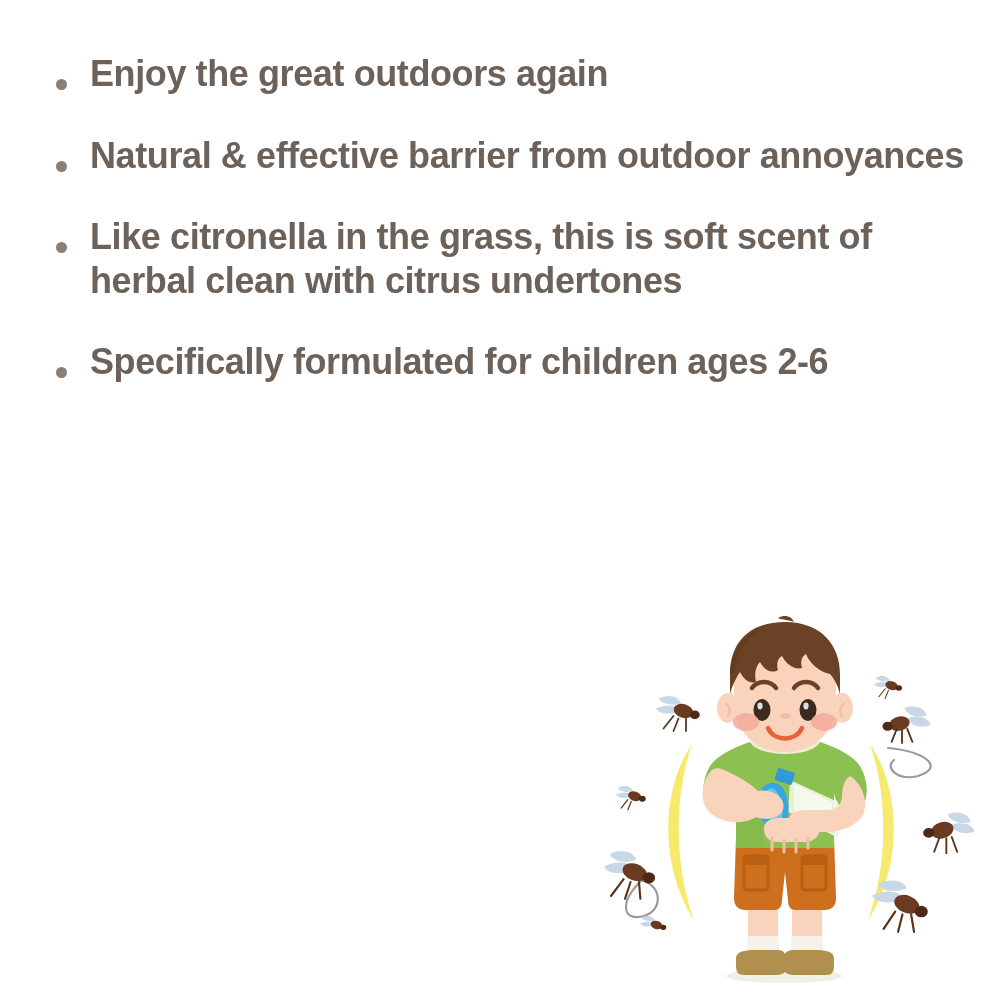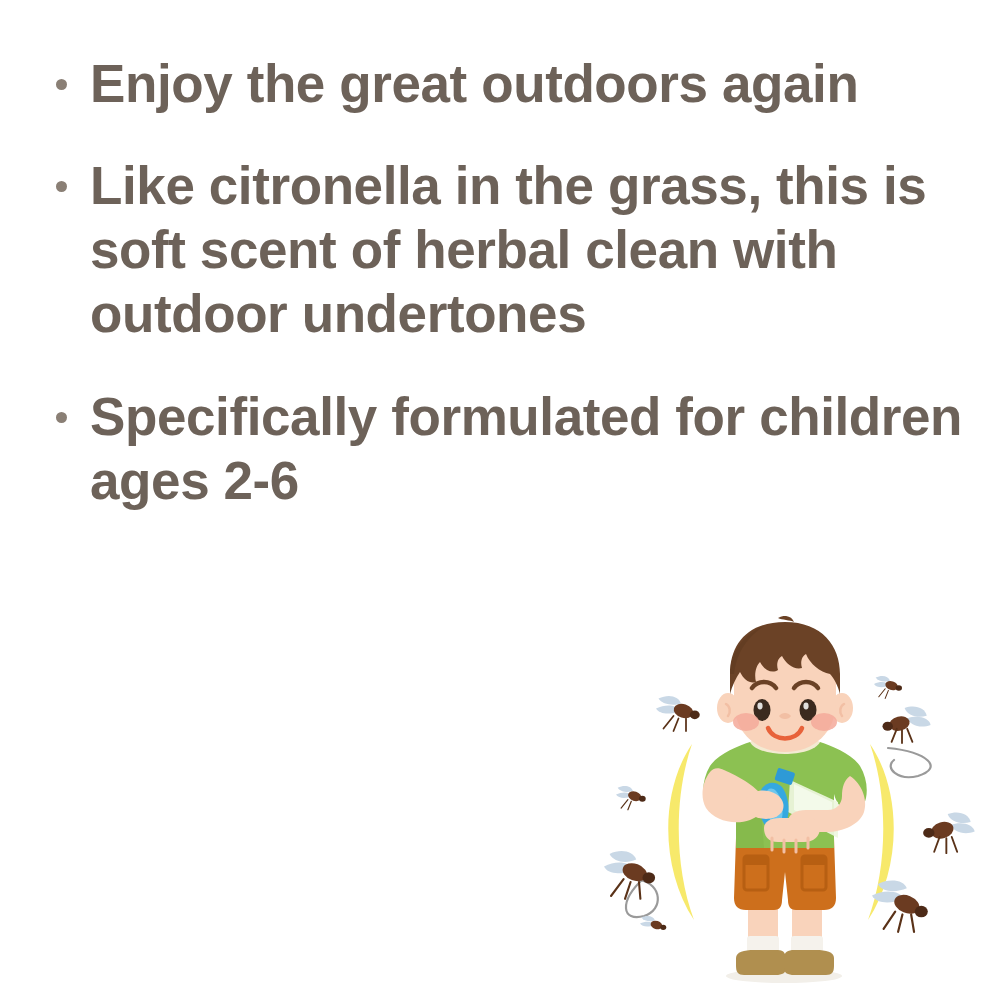--- a/index.html
+++ b/index.html
@@ -29,21 +29,21 @@
     top: 52px;
     width: 920px;
     margin: 0;
     padding: 0;
     list-style: none;
   }
   .bullet-item {
     position: relative;
     padding-left: 42px;
     color: #6d6259;
-    font-size: 53px;
+    font-size: 36px;
     line-height: 1.21;
     font-weight: 700;
     letter-spacing: -0.4px;
     margin-bottom: 38px;
   }
   .bullet-item:last-child { margin-bottom: 0; }
 
   .bullet-dot {
     position: absolute;
     left: 8px;
@@ -70,24 +70,28 @@
 
 <div id="infographic">
 
   <ul class="bullet-list">
 
     <li class="bullet-item">
       <span class="bullet-dot"></span>
       <span class="bullet-text">Enjoy the great outdoors again</span>
     </li>
 
-
-    <li class="bullet-item">
-      <span class="bullet-dot"></span>
-      <span class="bullet-text">Like citronella in the grass, this is soft scent of herbal clean with outdoor undertones</span>
+    <li class="bullet-item">
+      <span class="bullet-dot"></span>
+      <span class="bullet-text">Natural &amp; effective barrier from outdoor annoyances</span>
+    </li>
+
+    <li class="bullet-item">
+      <span class="bullet-dot"></span>
+      <span class="bullet-text">Like citronella in the grass, this is soft scent of herbal clean with citrus undertones</span>
     </li>
 
     <li class="bullet-item">
       <span class="bullet-dot"></span>
       <span class="bullet-text">Specifically formulated for children ages 2-6</span>
     </li>
 
   </ul>
 
   <div class="illustration">

